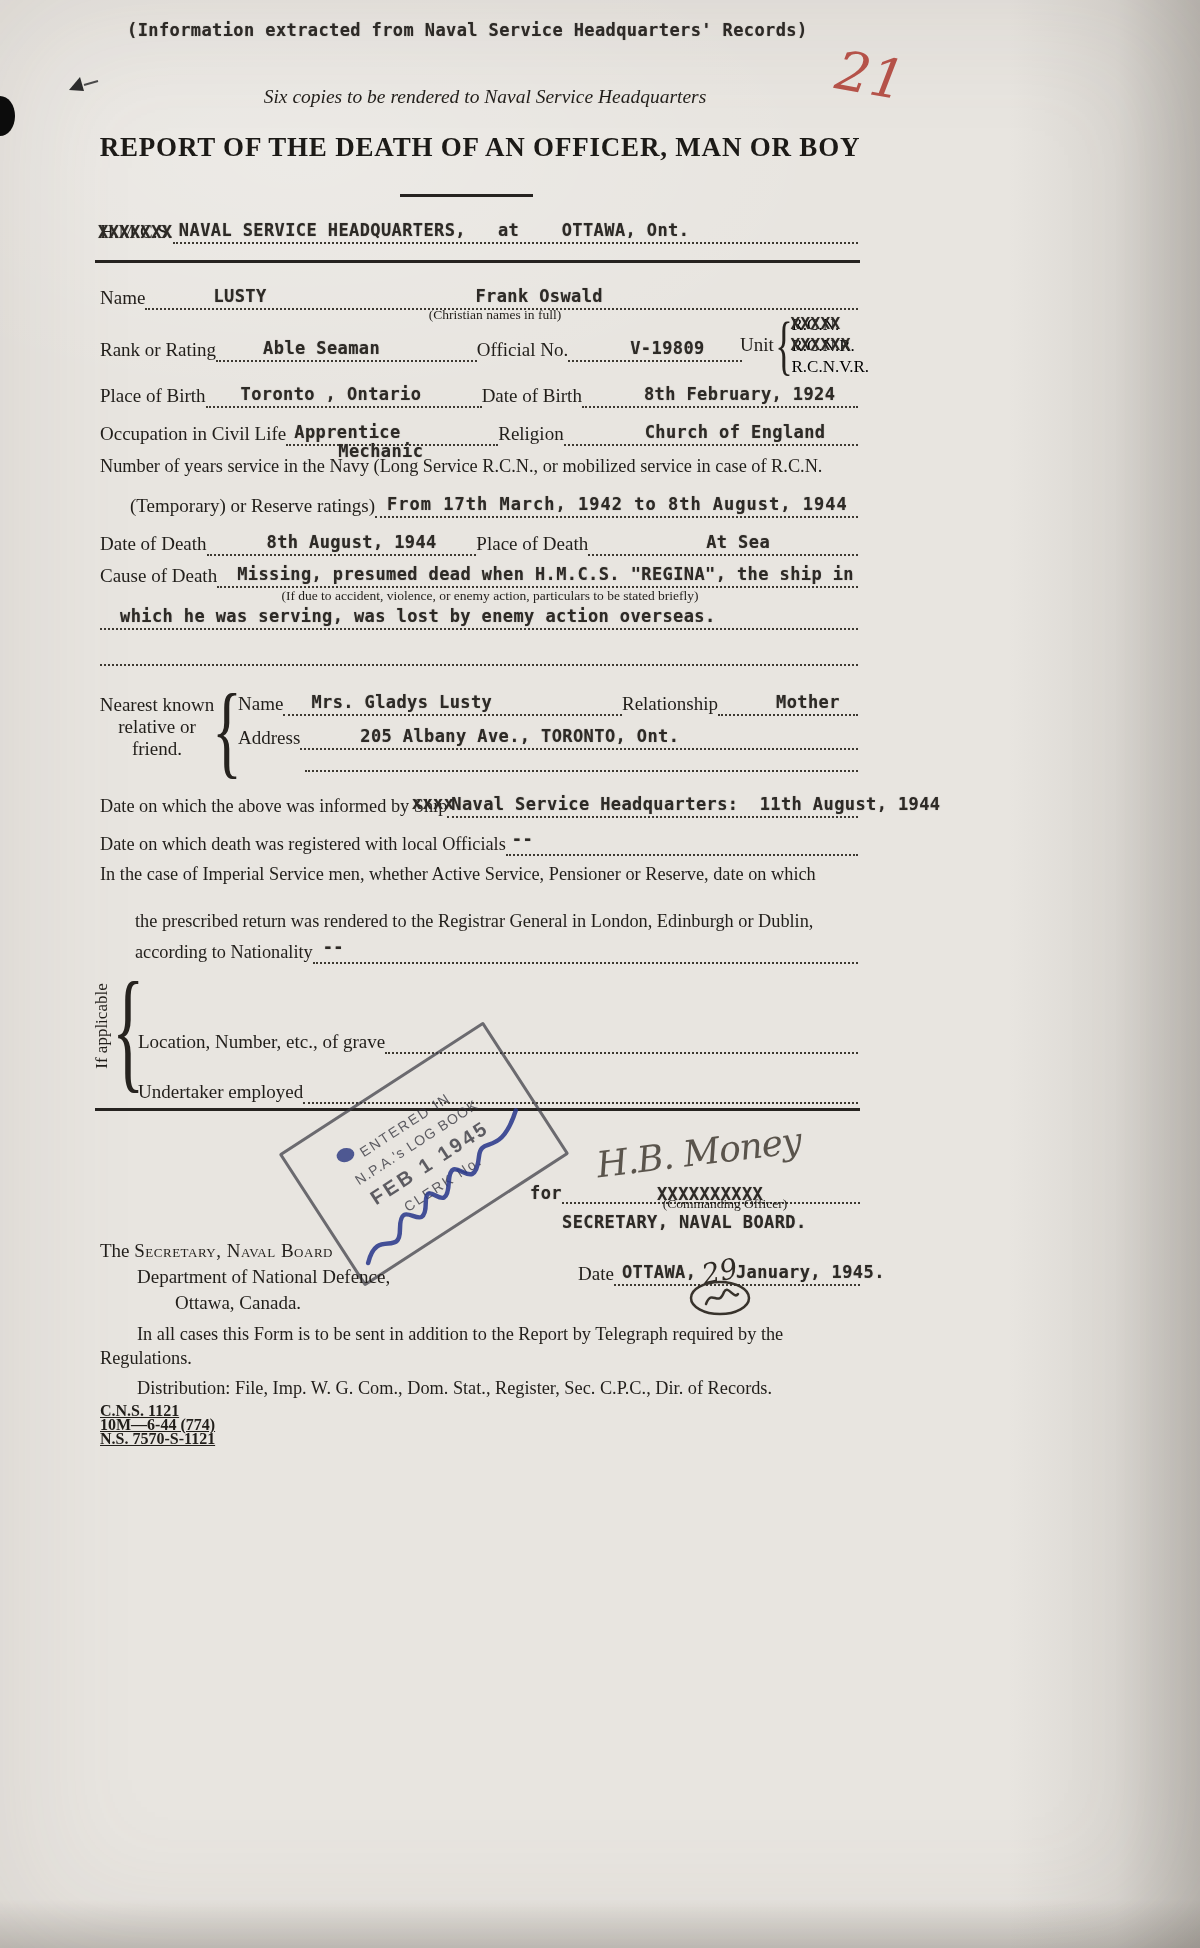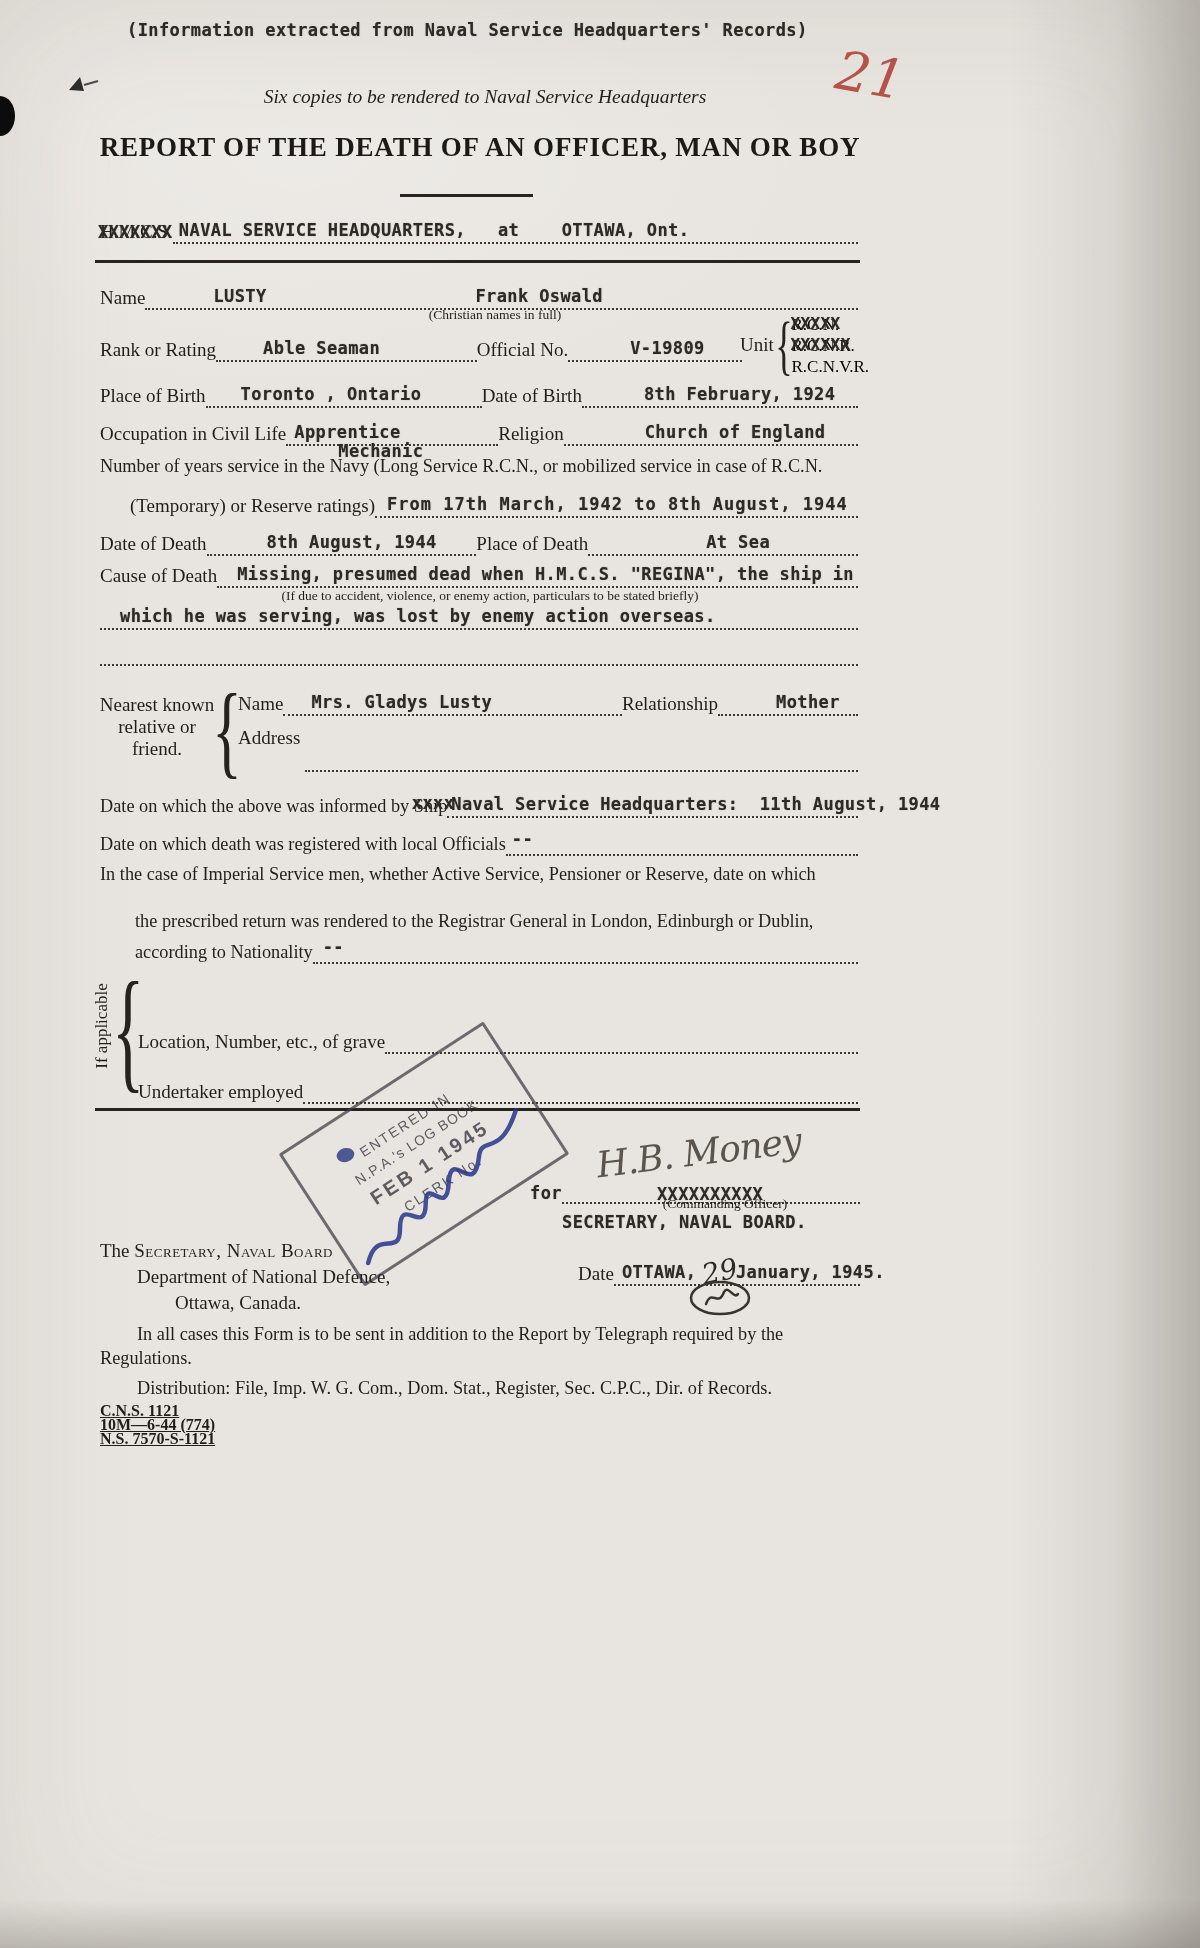--- a/index.html
+++ b/index.html
@@ -177,20 +177,23 @@
     <span class="lead" style="flex:1.5;">
       <span class="tw" style="left:28px;">Mrs. Gladys Lusty</span>
     </span>
     <span class="pr lbl">Relationship</span>
     <span class="lead" style="flex:.62;">
       <span class="tw" style="left:58px;">Mother</span>
     </span>
   </div>
   <div class="row" style="left:238px;top:722px;width:620px;">
     <span class="pr lbl">Address</span>
+    <span class="lead">
+      <span class="tw" style="left:60px;">205 Albany Ave., TORONTO, Ont.</span>
+    </span>
   </div>
   <div class="row" style="left:305px;top:744px;width:553px;">
     <span class="lead"></span>
   </div>
 
   <div class="row" style="left:100px;top:790px;width:758px;">
     <span class="pr p18 lbl">Date on which the above was informed by </span>
     <span class="xwrap lbl">
       <span class="pr p18">Ship</span>
       <span class="tw xover" style="top:-3px;">xxxx</span>

